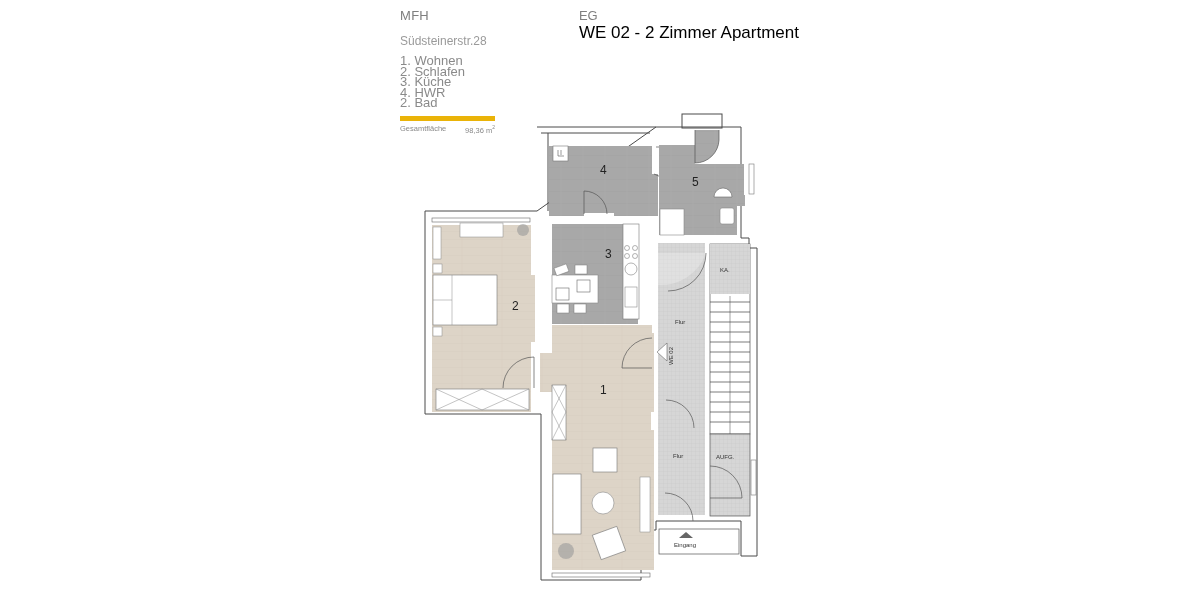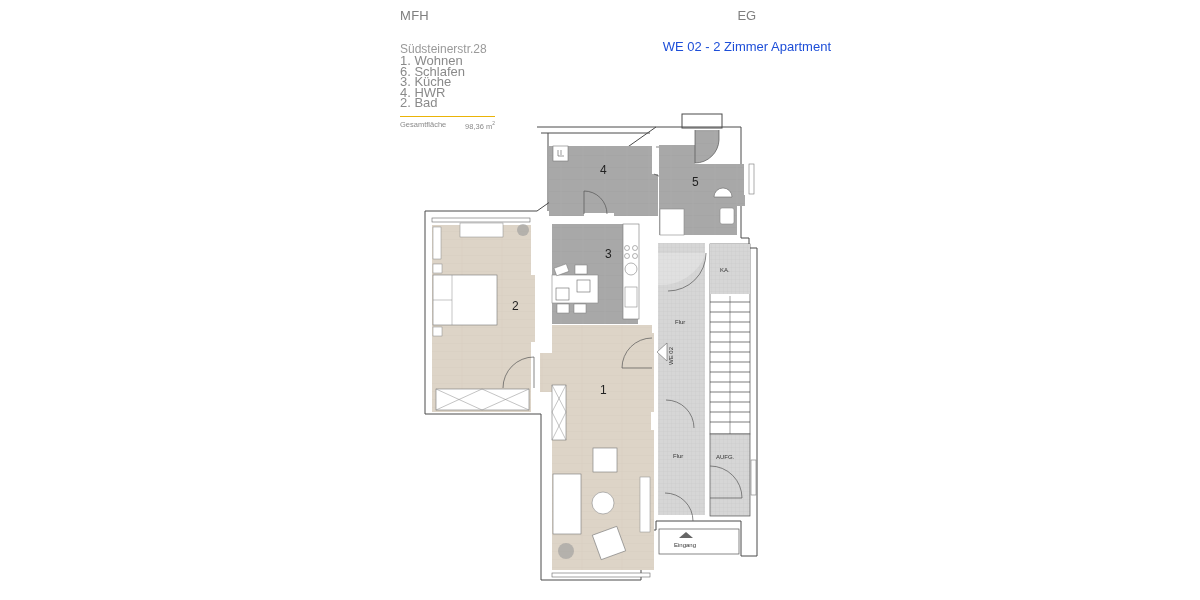--- a/index.html
+++ b/index.html
@@ -1,40 +1,40 @@
 <!DOCTYPE html>
 <html><head>
 <meta charset="utf-8">
 <style>
   html,body{margin:0;padding:0;background:#fff;}
   body{width:1200px;height:600px;position:relative;overflow:hidden;font-family:"Liberation Sans",sans-serif;color:#8a8a8a;}
   .hdr-left{position:absolute;left:400px;top:8px;}
   .proj{font-size:13px;color:#7f7f7f;letter-spacing:.3px;}
-  .addr{font-size:12px;color:#9a9a9a;margin-top:19px;}
+  .addr{font-size:12px;color:#9a9a9a;margin-top:11px;}
   .legend{position:absolute;left:400px;top:56px;font-size:13px;line-height:10.5px;color:#8a8a8a;}
-  .total{position:absolute;left:400px;top:116px;width:95px;border-top:1px solid #eab308;padding-top:3px;font-size:7.5px;color:#8a8a8a;display:flex;justify-content:space-between;}
+  .total{position:absolute;left:400px;top:116px;width:95px;border-top:5px solid #eab308;padding-top:3px;font-size:7.5px;color:#8a8a8a;display:flex;justify-content:space-between;}
   .total sup{font-size:5px;}
-  .hdr-right{position:absolute;right:369px;top:8px;text-align:center;}
+  .hdr-right{position:absolute;right:401px;top:8px;text-align:left;}
   .floor{font-size:13px;color:#7f7f7f;}
-  .unit{font-size:13px;color:#1d4ed8;margin-top:16px;}
+  .unit{font-size:17px;color:#000000;margin-top:0;}
   svg.plan{position:absolute;left:0;top:0;}
   .rlabel{font-family:"Liberation Sans",sans-serif;font-size:12px;fill:#222;}
   .slabel{font-family:"Liberation Sans",sans-serif;font-size:6px;fill:#333;}
 </style>
 </head>
 <body>
 
 <div class="hdr-left">
   <div class="proj">MFH</div>
   <div class="addr">Südsteinerstr.28</div>
 </div>
 
 <div class="legend">
   <div>1. Wohnen</div>
-  <div>6. Schlafen</div>
+  <div>2. Schlafen</div>
   <div>3. Küche</div>
   <div>4. HWR</div>
   <div>2. Bad</div>
 </div>
 <div class="total">
   <span>Gesamtfläche</span>
   <span><span>98,36 m</span><sup>2</sup></span>
 </div>
 
 <div class="hdr-right">

